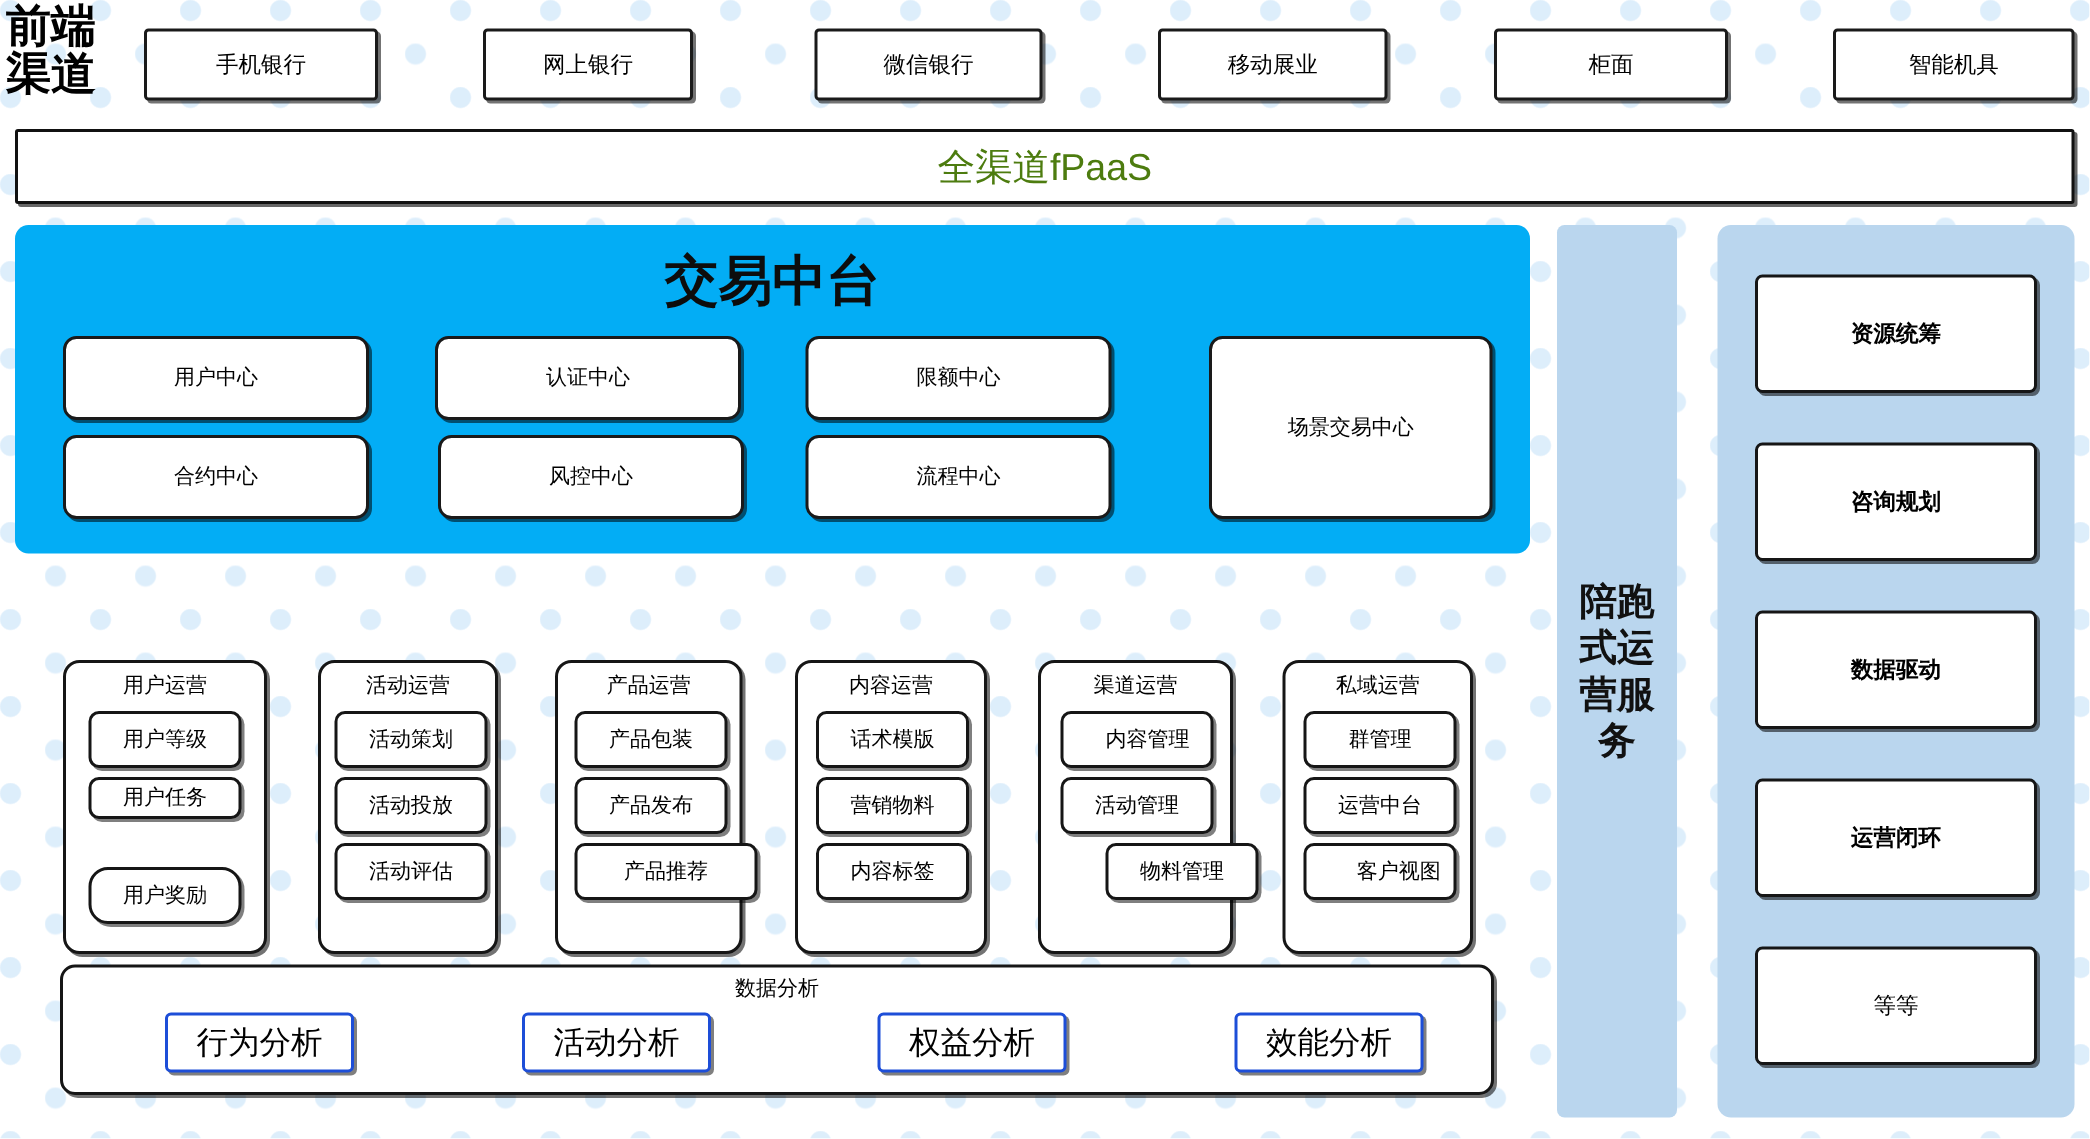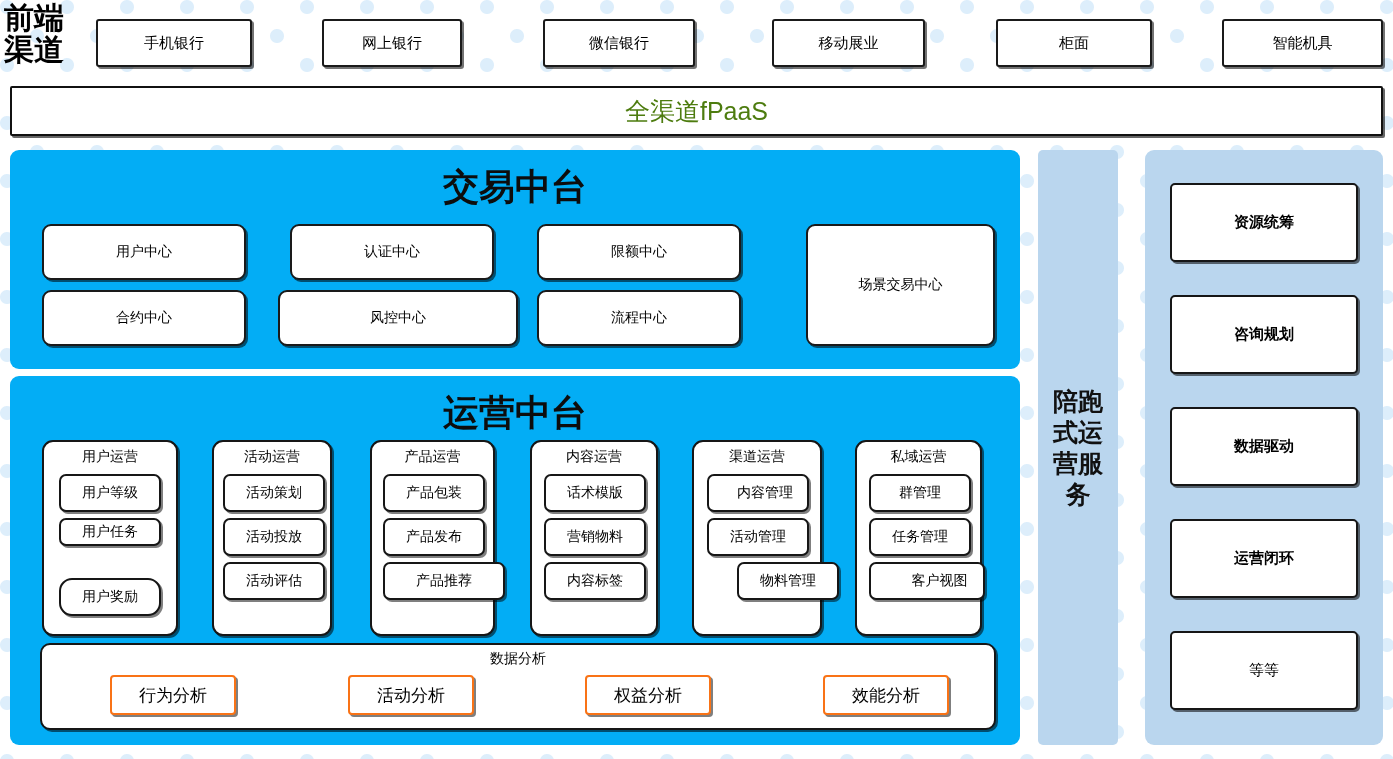--- a/index.html
+++ b/index.html
@@ -113,24 +113,24 @@
     border: 2px solid #161616;
     border-radius: 10px;
     box-shadow: 2px 2px 0 rgba(0,0,0,0.55);
   }
   #analysis-title {
     position: absolute; left: 0; right: 0; top: 5px;
     text-align: center; font-size: 14px; color: #000;
   }
   .an-chip {
     position: absolute; top: 30px; width: 126px; height: 40px;
-    background: #fff; border: 2px solid #f97316; border-radius: 4px;
+    background: #fff; border: 2px solid #1d4ed8; border-radius: 4px;
     box-shadow: 2px 2px 0 rgba(0,0,0,0.5);
     display: flex; align-items: center; justify-content: center;
-    font-size: 17px; color: #000;
+    font-size: 21px; color: #000;
   }
 
   
   #service-col {
     position: absolute;
     left: 1038px; top: 150px; width: 80px; height: 595px;
     background: #bad6ee;
     border-radius: 5px;
     display: flex; align-items: center; justify-content: center;
   }
@@ -180,29 +180,26 @@
   <div id="fpaas">全渠道fPaaS</div>
 
   <div class="cyan" id="trade-center" style="left:10px; top:150px; width:1010px; height:219px;">
     <div class="panel-title" style="top:13px;">交易中台</div>
 
     <div class="wbox rbox tc-box" style="left:32px;  top:74px;  width:204px; height:56px;">用户中心</div>
     <div class="wbox rbox tc-box" style="left:280px; top:74px;  width:204px; height:56px;">认证中心</div>
     <div class="wbox rbox tc-box" style="left:527px; top:74px;  width:204px; height:56px;">限额中心</div>
 
     <div class="wbox rbox tc-box" style="left:32px;  top:140px; width:204px; height:56px;">合约中心</div>
-    <div class="wbox rbox tc-box" style="left:268px; top:140px; width:240px; height:56px;">风控中心</div>
+    <div class="wbox rbox tc-box" style="left:282px; top:140px; width:204px; height:56px;">风控中心</div>
     <div class="wbox rbox tc-box" style="left:527px; top:140px; width:204px; height:56px;">流程中心</div>
 
     <div class="wbox rbox tc-box" style="left:796px; top:74px;  width:189px; height:122px;">场景交易中心</div>
   </div>
 
-  <div class="cyan" id="operation-center" style="left:10px; top:376px; width:1010px; height:369px;">
-    <div class="panel-title" style="top:13px;">运营中台</div>
-  </div>
 
   <div class="group" style="left:42px;  top:440px; width:136px; height:196px;">
     <div class="group-title">用户运营</div>
     <div class="chip" style="left:15px; top:32px; width:102px; height:38px;">用户等级</div>
     <div class="chip" style="left:15px; top:76px; width:102px; height:28px;">用户任务</div>
     <div class="chip" style="left:15px; top:136px;width:102px; height:38px;border-radius:13px;">用户奖励</div>
   </div>
 
   <div class="group" style="left:212px; top:440px; width:120px; height:196px;">
     <div class="group-title">活动运营</div>
@@ -228,22 +225,22 @@
   <div class="group" style="left:692px; top:440px; width:130px; height:196px;">
     <div class="group-title">渠道运营</div>
     <div class="chip" style="left:13px; top:32px; width:102px; height:38px;padding-left:14px;">内容管理</div>
     <div class="chip" style="left:13px; top:76px; width:102px; height:38px;">活动管理</div>
     <div class="chip" style="left:13px; top:120px;width:102px; height:38px;margin-left:30px;">物料管理</div>
   </div>
 
   <div class="group" style="left:855px; top:440px; width:127px; height:196px;">
     <div class="group-title">私域运营</div>
     <div class="chip" style="left:12px; top:32px; width:102px; height:38px;">群管理</div>
-    <div class="chip" style="left:12px; top:76px; width:102px; height:38px;">任务管理</div>
-    <div class="chip" style="left:12px; top:120px;width:116px; height:38px;padding-left:25px;">客户视图</div>
+    <div class="chip" style="left:12px; top:76px; width:102px; height:38px;">运营中台</div>
+    <div class="chip" style="left:12px; top:120px;width:102px; height:38px;padding-left:25px;">客户视图</div>
   </div>
 
   <div id="analysis">
     <div id="analysis-title">数据分析</div>
     <div class="an-chip" style="left:68px;">行为分析</div>
     <div class="an-chip" style="left:306px;">活动分析</div>
     <div class="an-chip" style="left:543px;">权益分析</div>
     <div class="an-chip" style="left:781px;">效能分析</div>
   </div>
 

